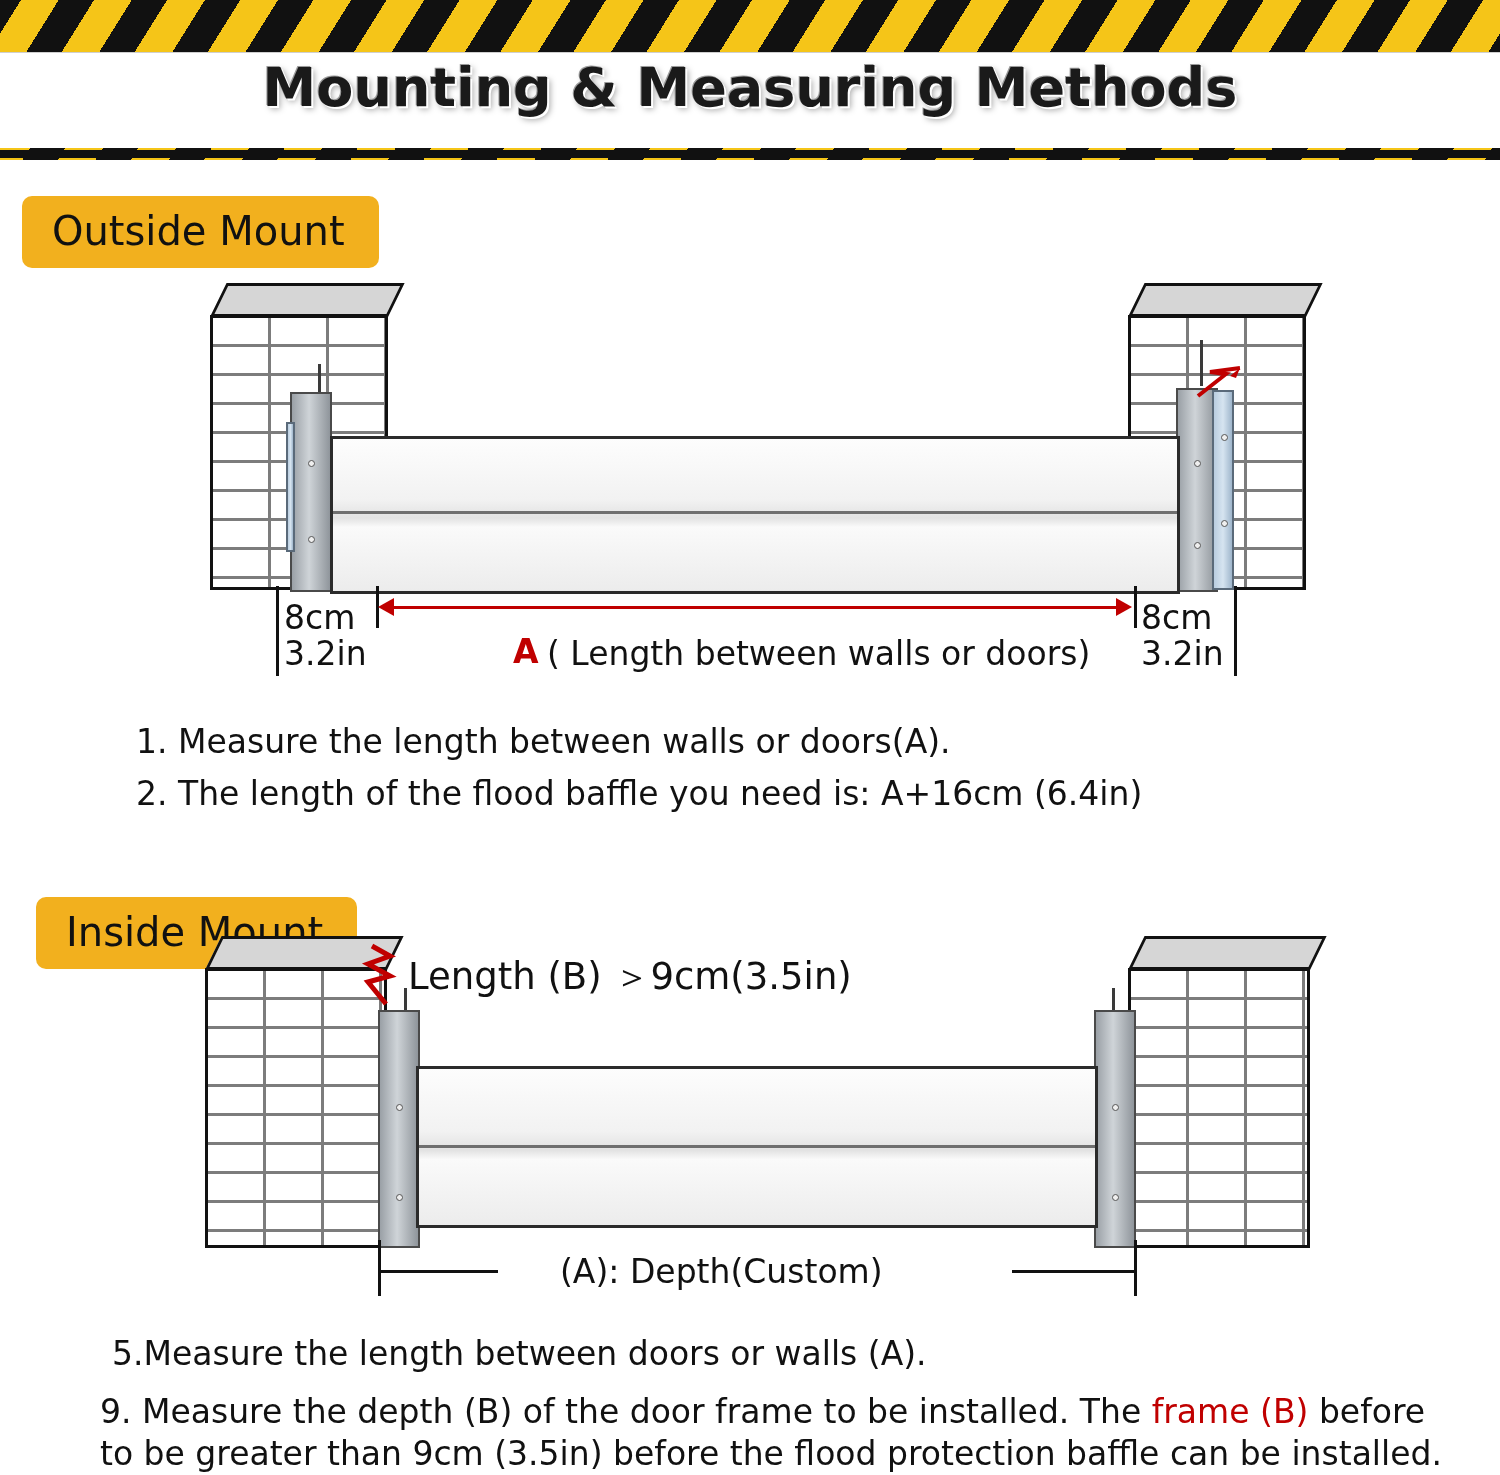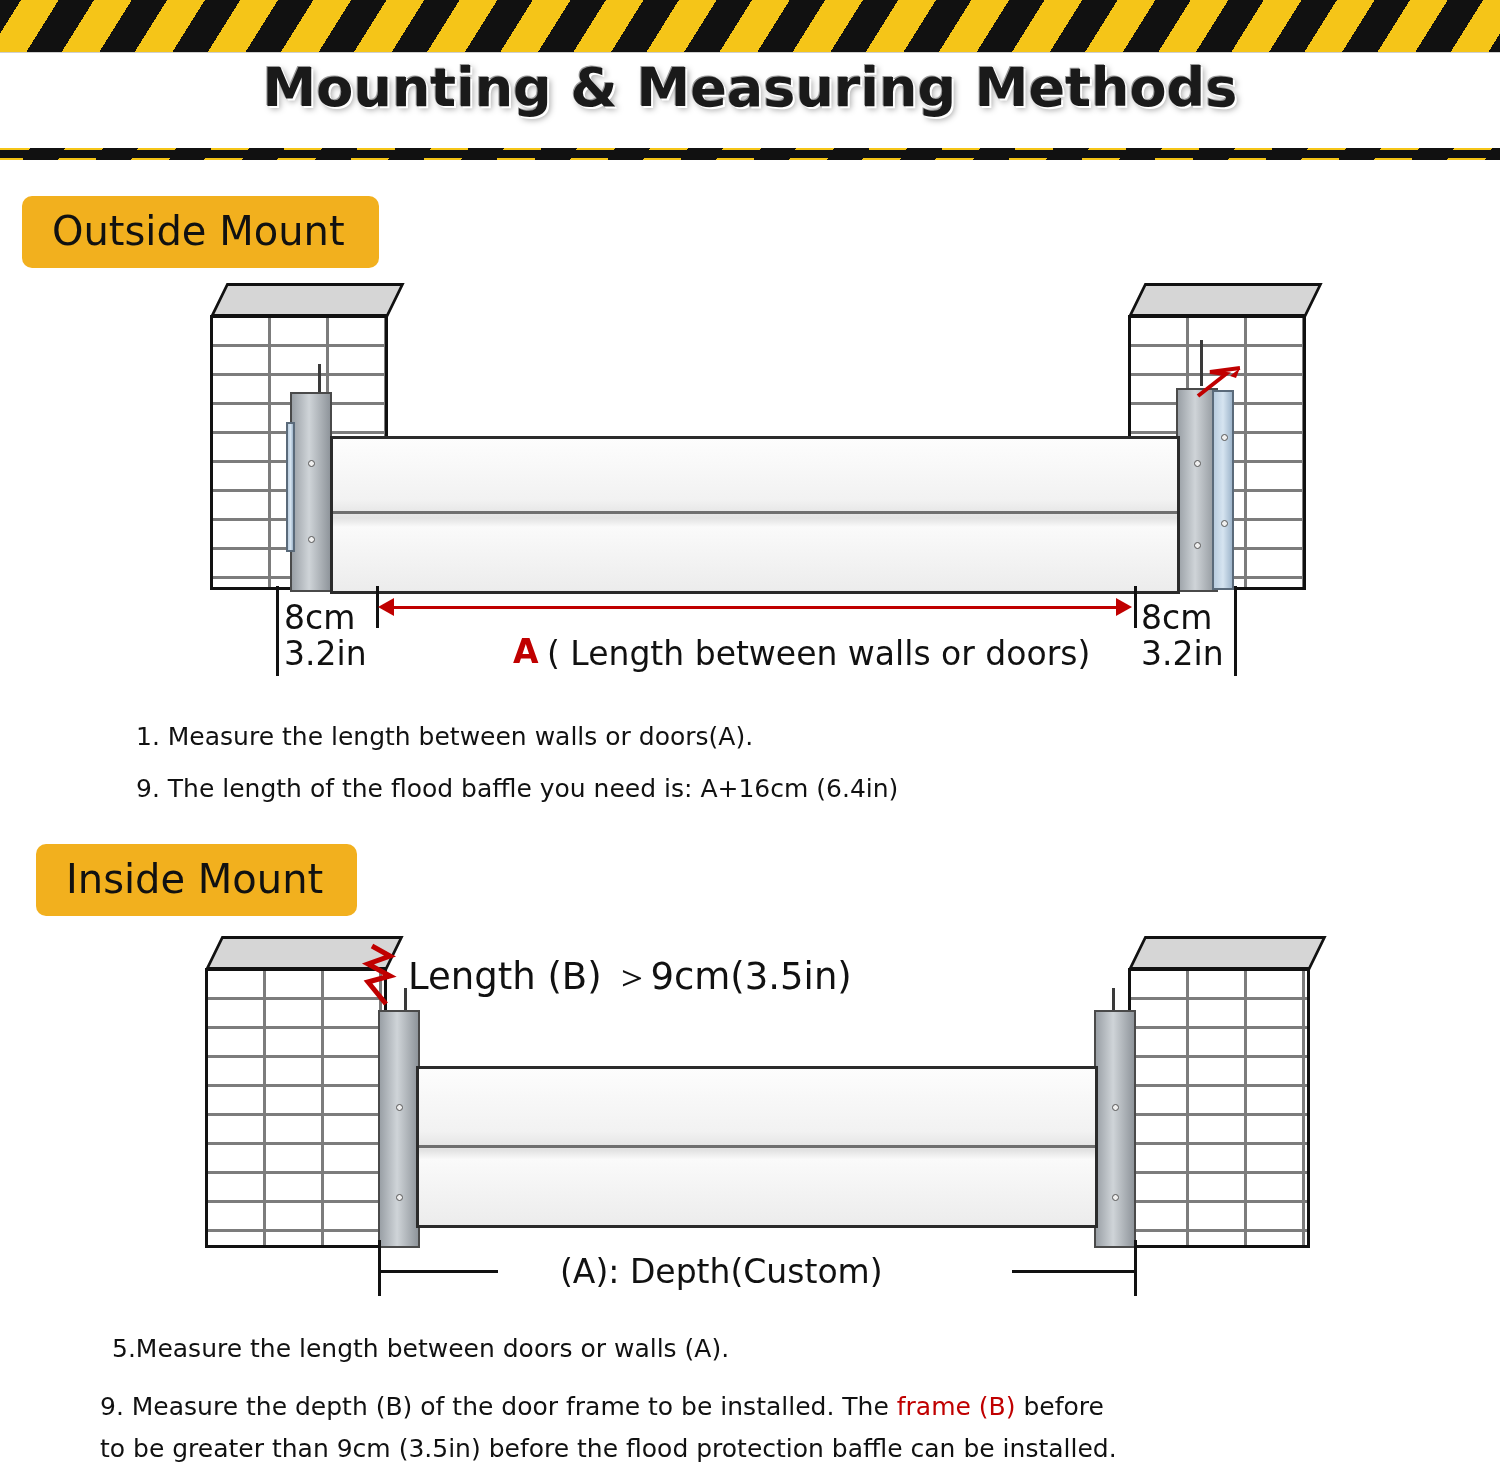--- a/index.html
+++ b/index.html
@@ -63,21 +63,21 @@
   .tag {
     position: absolute;
     background: #f2b01e;
     color: #111111;
     font-size: 40px;
     padding: 12px 34px 14px 30px;
     border-radius: 10px;
     font-family: "DejaVu Sans", sans-serif;
   }
   .tag.outside { left: 22px; top: 196px; }
-  .tag.inside  { left: 36px; top: 844px; }
+  .tag.inside  { left: 36px; top: 897px; }
 
   
   .brick {
     position: absolute;
     border: 3px solid #111111;
     background:
       repeating-linear-gradient(to bottom,
         #ffffff 0px, #ffffff 26px,
         #7c7c7c 26px, #7c7c7c 29px),
       #ffffff;
@@ -173,21 +173,21 @@
     color: #111111;
     white-space: nowrap;
     font-family: "DejaVu Sans", sans-serif;
   }
   .label-A {
     color: #c00000;
     font-weight: bold;
   }
   .body-text {
     position: absolute;
-    font-size: 25px;
+    font-size: 33px;
     color: #111111;
     white-space: nowrap;
     font-family: "DejaVu Sans", sans-serif;
   }
   .depth-text {
     position: absolute;
     font-size: 37px;
     color: #111111;
     white-space: nowrap;
     font-family: "DejaVu Sans", sans-serif;
@@ -256,21 +256,21 @@
 
 <div class="label" style="left:284px; top:598px;">8cm</div>
 <div class="label" style="left:284px; top:634px;">3.2in</div>
 <div class="label" style="left:1141px; top:598px;">8cm</div>
 <div class="label" style="left:1141px; top:634px;">3.2in</div>
 
 <div class="label label-A" style="left:513px; top:632px;">A</div>
 <div class="label" style="left:533px; top:634px;margin-left:14px;">( Length between walls or doors)</div>
 
 <div class="body-text" style="left:136px; top:722px;">1. Measure the length between walls or doors(A).</div>
-<div class="body-text" style="left:136px; top:774px;">9. The length of the flood baffle you need is: A+16cm (6.4in)</div>
+<div class="body-text" style="left:136px; top:774px;">2. The length of the flood baffle you need is: A+16cm (6.4in)</div>
 
 <div class="tag inside">Inside Mount</div>
 
 <div class="brick-top" style="left:205px; top:936px; width:182px; height:34px; transform:skewX(-26deg); transform-origin:bottom left;"></div>
 <div class="brick" style="left:205px; top:968px; width:182px; height:280px;">
   <div class="brick-offset"></div>
   <div class="brick-offset2"></div>
 </div>
 
 <div class="brick-top" style="left:1128px; top:936px; width:182px; height:34px; transform:skewX(-26deg); transform-origin:bottom left;"></div>

